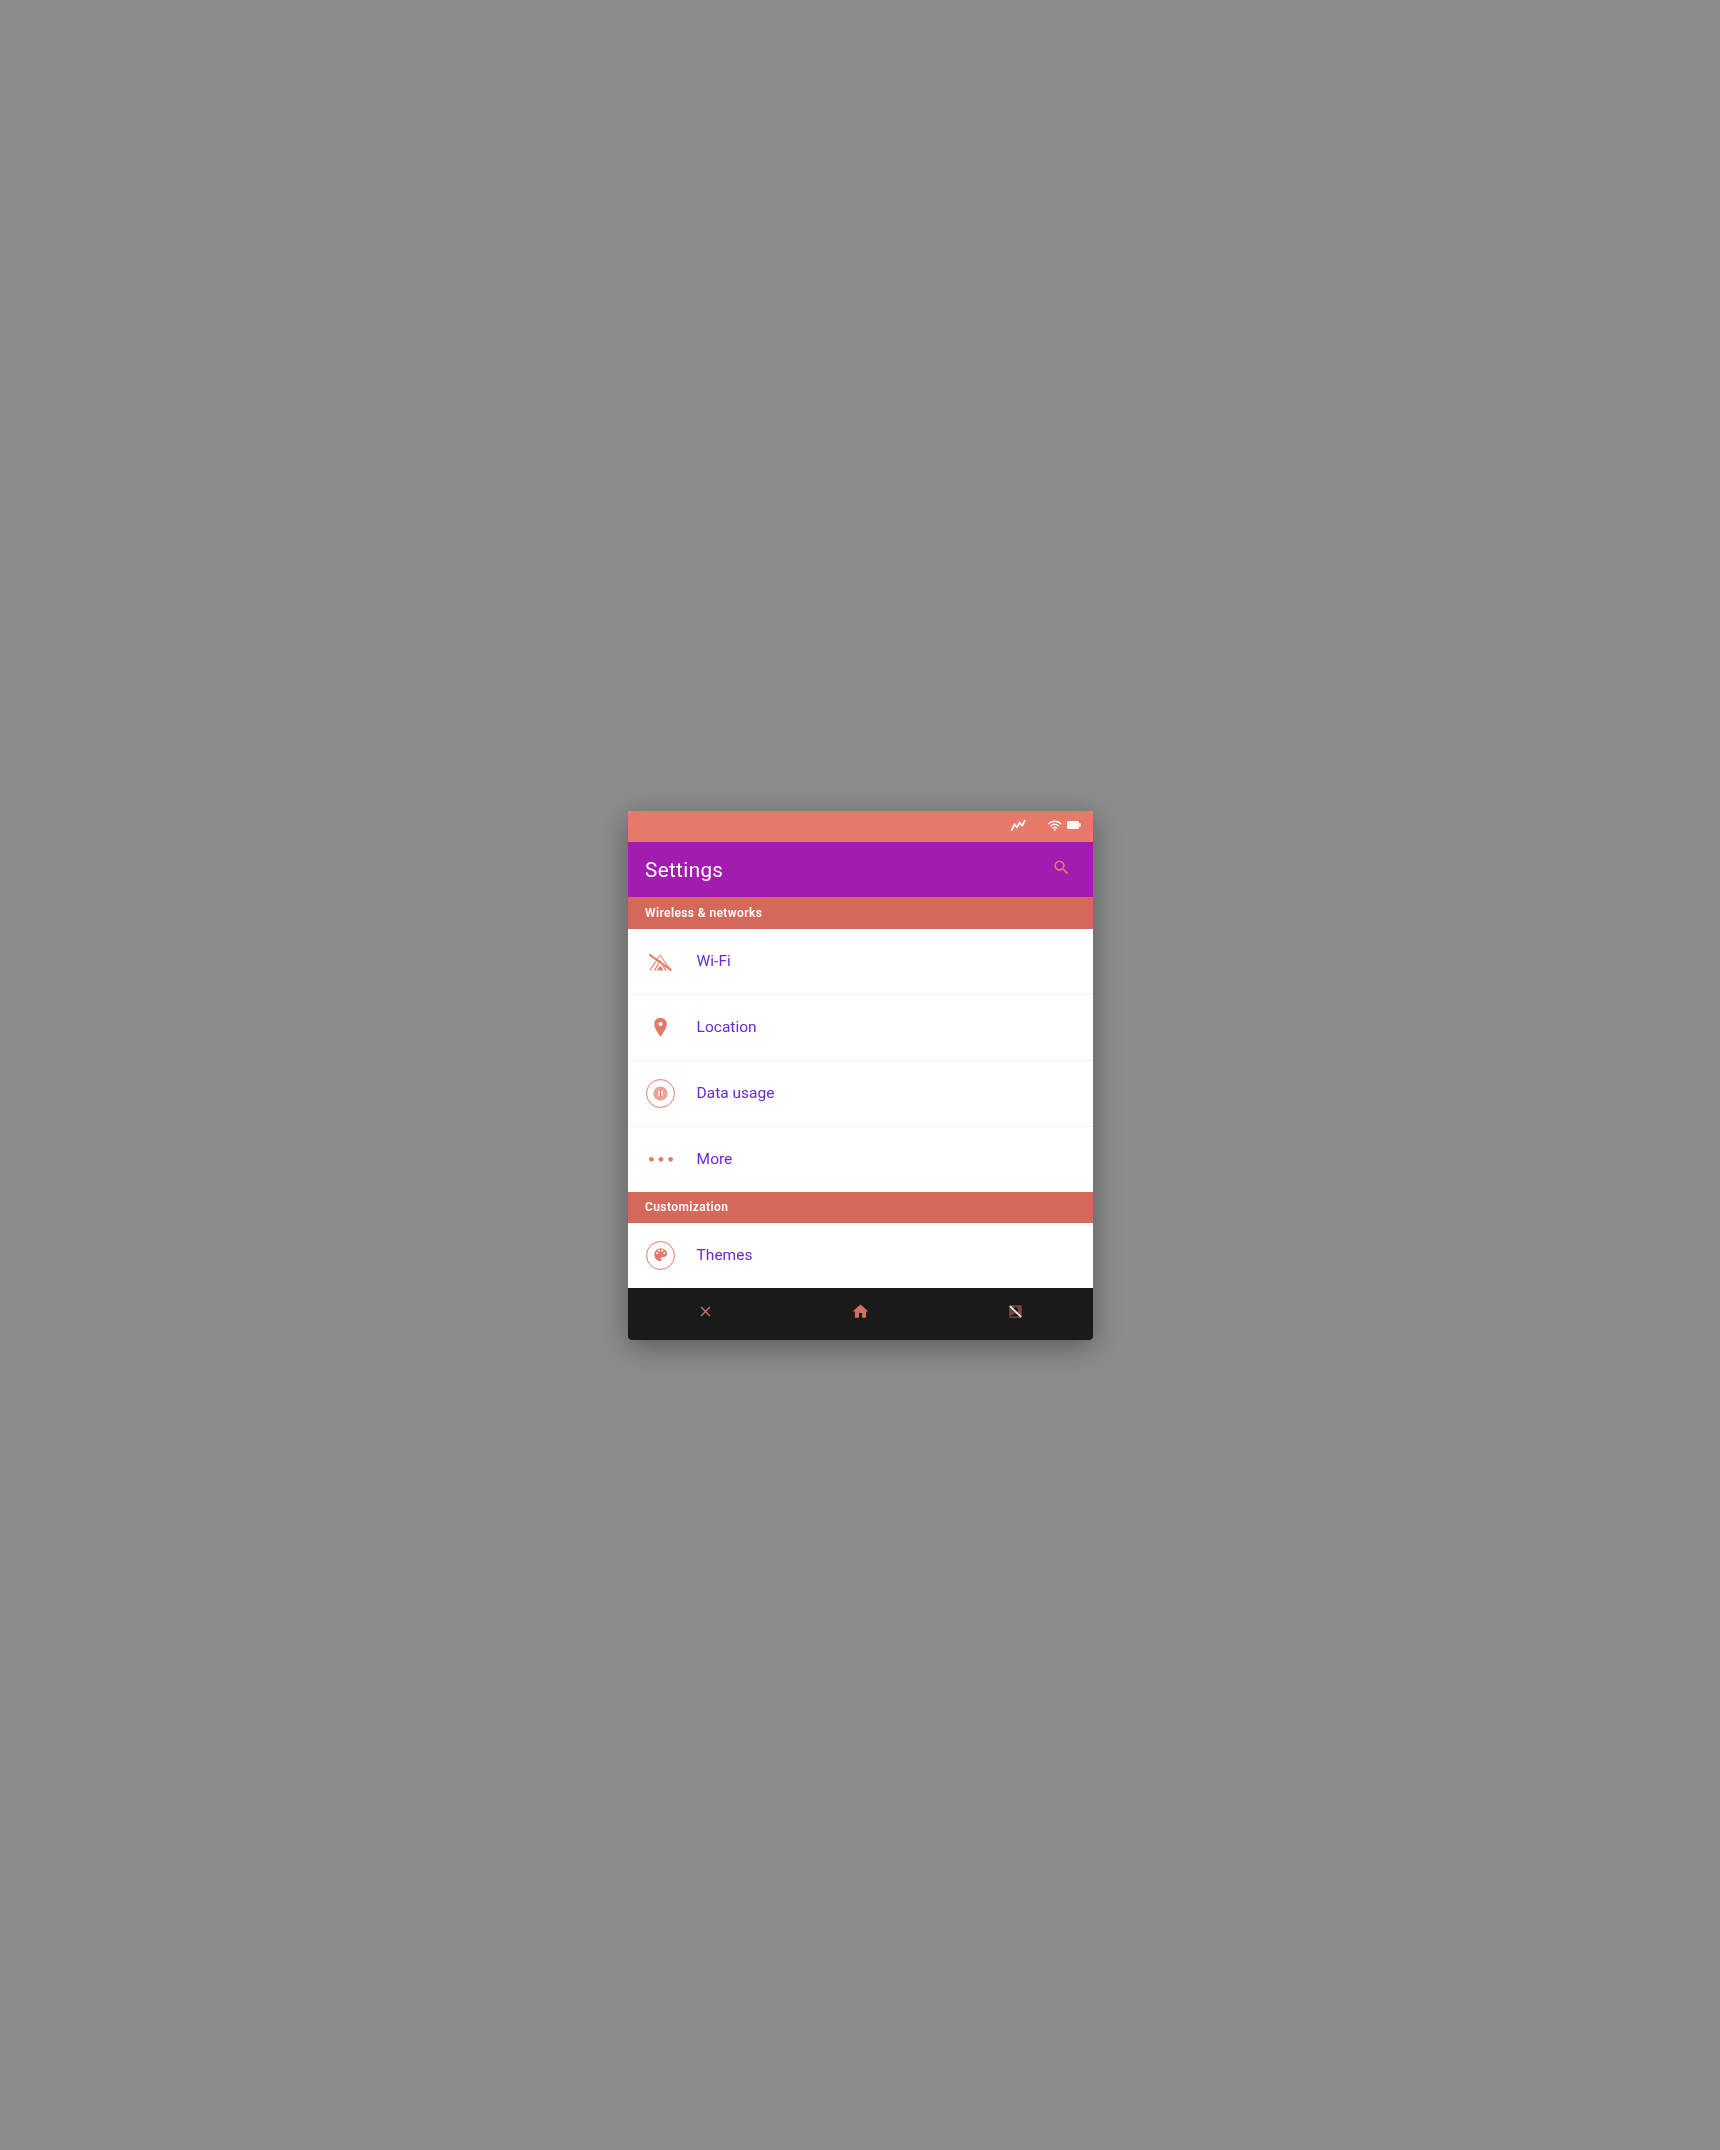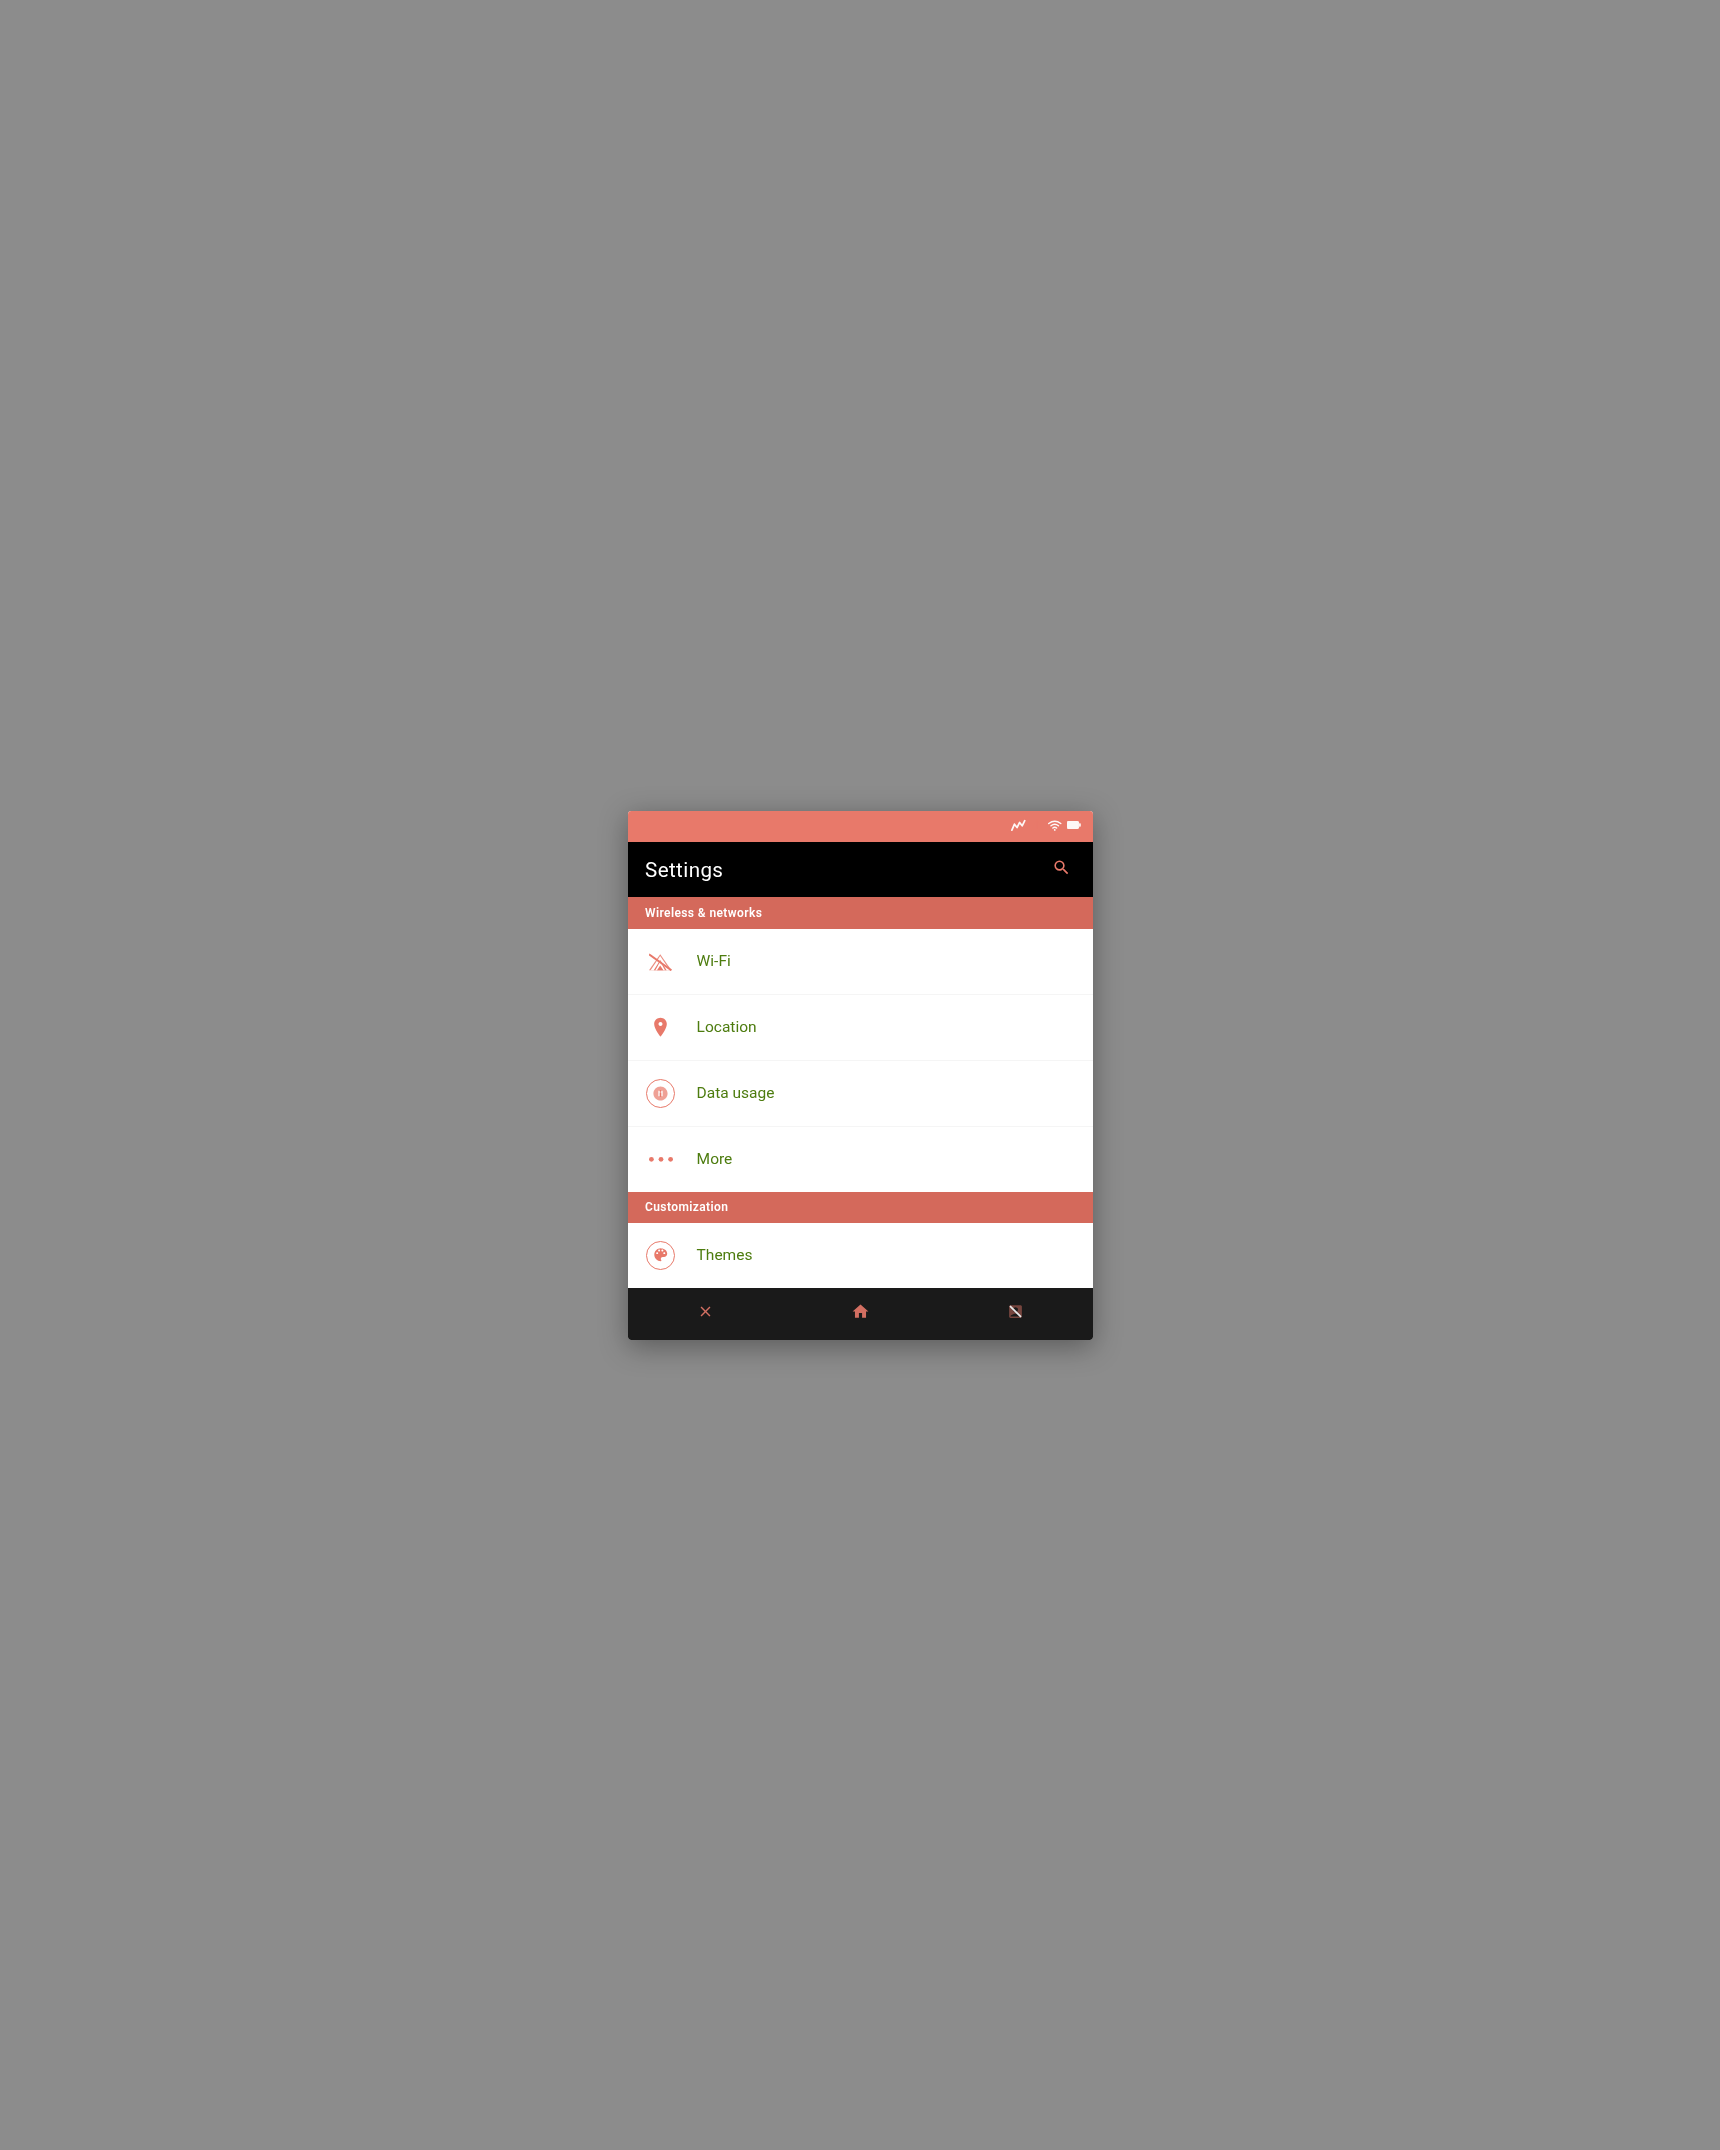--- a/index.html
+++ b/index.html
@@ -40,21 +40,21 @@
     }
 
     .status-icon {
       color: white;
       font-size: 12px;
       opacity: 0.95;
     }
 
     
     .app-bar {
-      background: #000000;
+      background: #a21caf;
       height: 55px;
       display: flex;
       align-items: center;
       justify-content: space-between;
       padding: 0 17px;
     }
 
     .app-title {
       color: white;
       font-size: 20.6px;
@@ -102,21 +102,21 @@
       height: 31px;
       margin-right: 20.6px;
       display: flex;
       align-items: center;
       justify-content: center;
       flex-shrink: 0;
     }
 
     .item-label {
       font-size: 15.5px;
-      color: #4d7c0f;
+      color: #6d28d9;
       font-weight: 400;
     }
 
     .circle-icon {
       width: 29px;
       height: 29px;
       border-radius: 50%;
       border: 1.7px solid #e8796a;
       display: flex;
       align-items: center;

